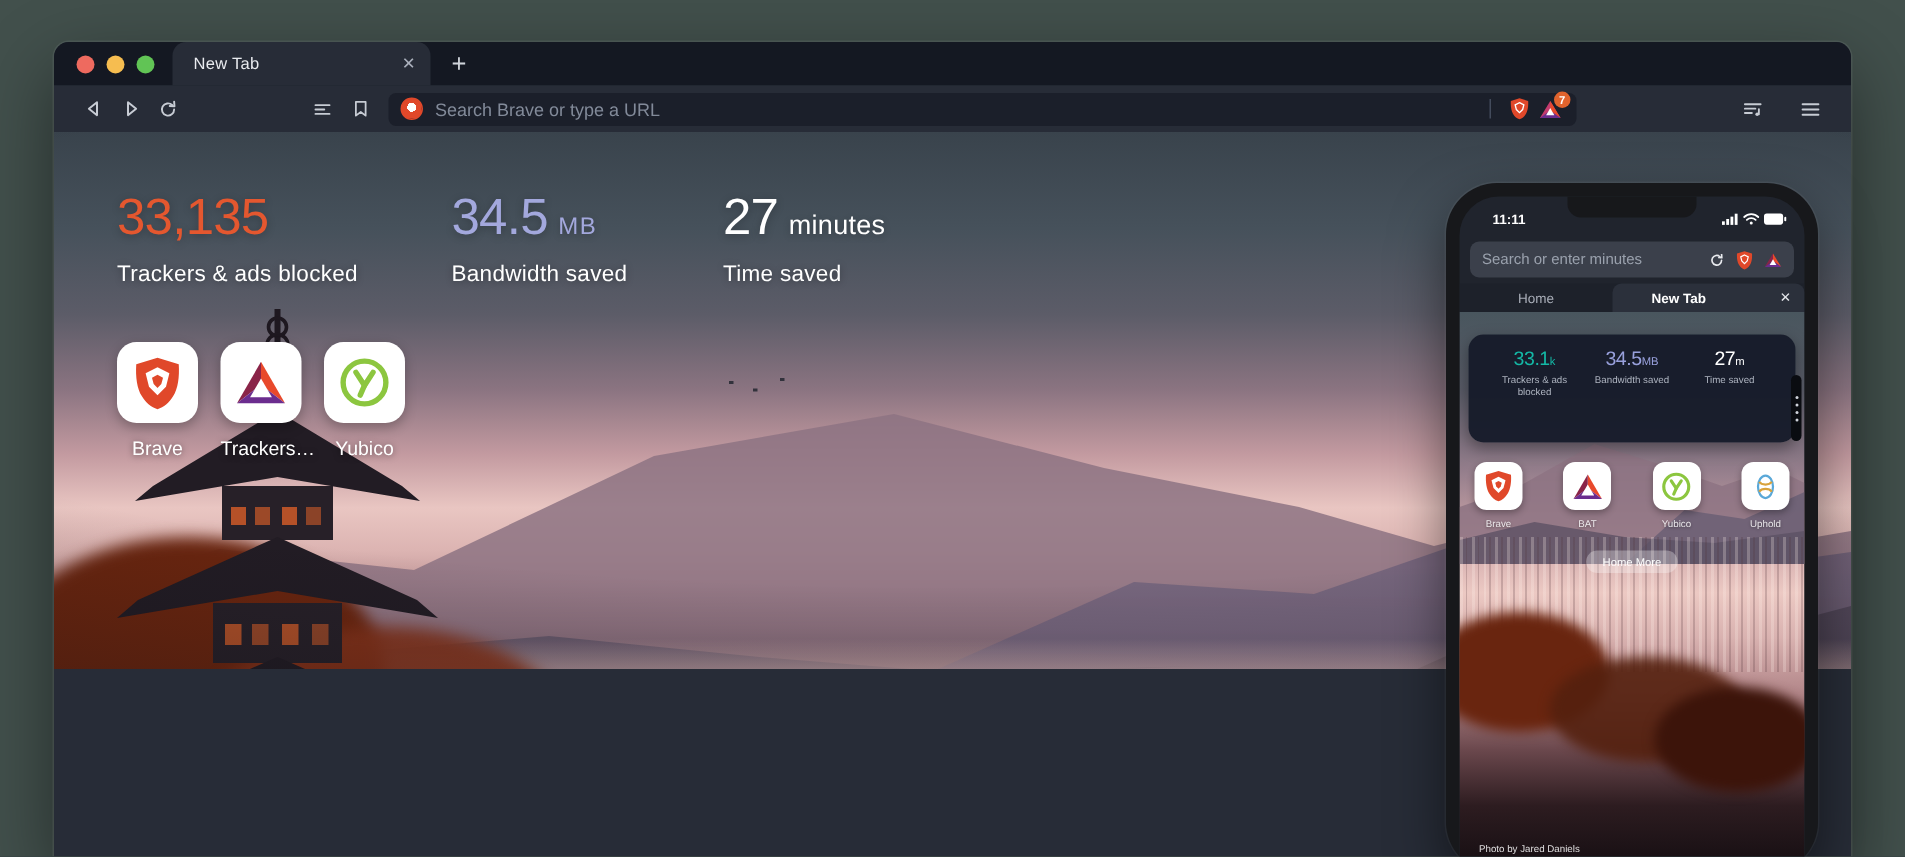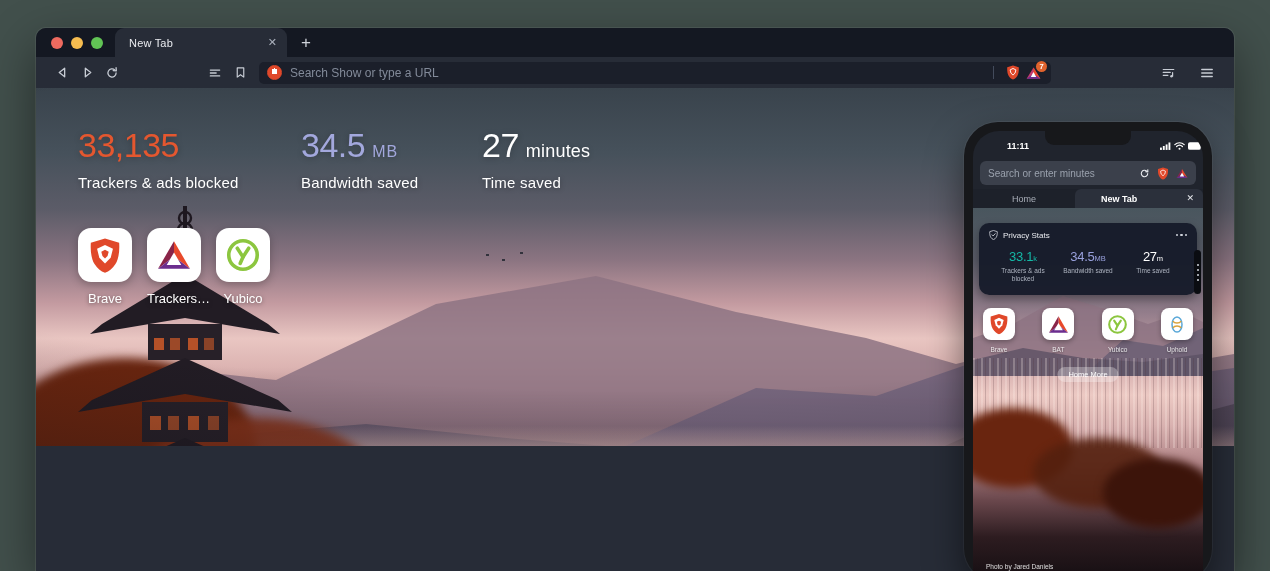--- a/index.html
+++ b/index.html
@@ -78,21 +78,21 @@
   .tile { width:54px; height:54px; }
   .tile .card { width:54px; height:54px; background:#fff; border-radius:13px; display:flex; align-items:center; justify-content:center;
     box-shadow:0 3px 8px rgba(0,0,0,.25); }
   .tile .t-lbl { margin-top:9px; text-align:center; font-size:13px; color:#fff; text-shadow:0 1px 4px rgba(0,0,0,.5); }
 
   
   .phone { position:absolute; left:964px; top:122px; width:248px; height:460px; z-index:5;
     background:#17181b; border-radius:34px; box-shadow:0 16px 36px rgba(0,0,0,.5), 0 0 0 1px rgba(255,255,255,.06); }
   .screen { position:absolute; left:9px; top:9px; width:230px; height:451px; border-radius:26px 26px 0 0; overflow:hidden; background:#20242d; }
   .notch { position:absolute; left:50%; top:0; transform:translateX(-50%); width:86px; height:14px; background:#17181b; border-radius:0 0 9px 9px; z-index:9; }
-  .p-status { position:absolute; left:16px; top:0; width:100%; height:26px; display:flex; align-items:center; justify-content:space-between; padding:4px 16px 0 18px; z-index:8; }
+  .p-status { position:absolute; left:4px; top:0; width:100%; height:26px; display:flex; align-items:center; justify-content:space-between; padding:4px 16px 0 18px; z-index:8; }
   .p-time { font-size:9px; font-weight:bold; color:#fff; }
   .p-sticons { display:flex; align-items:center; gap:3px; }
   .p-search { position:absolute; left:7px; top:30px; width:216px; height:24px; background:#3b404b; border-radius:6px;
     display:flex; align-items:center; padding:0 8px; z-index:8; }
   .p-search .ph { flex:1; font-size:10px; color:#9aa1ad; }
   .p-search .ic { display:flex; align-items:center; margin-left:7px; }
   .p-tabs { position:absolute; left:0; top:58px; width:100%; height:19px; background:#1d212a; display:flex; align-items:stretch; z-index:8; }
   .p-tab { flex:1; display:flex; align-items:center; justify-content:center; font-size:9px; color:#a9aeb8;text-align:right; }
   .p-tab.active { background:#2b303b; border-radius:6px 6px 0 0; color:#fff; font-weight:bold; justify-content:flex-start; padding-left:26px; position:relative; }
   .p-tab-close { position:absolute; right:9px; top:4px; color:#e6e8ec; font-size:9px; }
@@ -177,21 +177,21 @@
           </svg>
       </span>
       <span class="nav-ic">
         <svg width="13" height="13" viewBox="0 0 24 24">
             <path d="M6 3.5 h12 v17 l-6 -4.5 l-6 4.5 Z" fill="none" stroke="#c7ccd4" stroke-width="2.2" stroke-linejoin="round"></path>
           </svg>
       </span>
 
       <div class="urlbar">
         <span class="lion"></span>
-        <span class="url-ph">Search Show or type a URL</span>
+        <span class="url-ph">Search Brave or type a URL</span>
         <span class="url-sep"></span>
         <span class="badge-wrap">
           <svg width="14" height="15" viewBox="0 0 24 26">
               <path d="M12 1 L22 4 C22.4 10 21.6 15.5 19.4 19 C17.4 22.2 15 24.3 12 25.2 C9 24.3 6.6 22.2 4.6 19 C2.4 15.5 1.6 10 2 4 Z" fill="#e0482a"></path>
               <path d="M12 6 L17 8.5 L15.6 14 L12 17.5 L8.4 14 L7 8.5 Z" fill="none" stroke="#fff" stroke-width="1.6"></path>
             </svg>
         </span>
         <span class="badge-wrap">
           <svg width="15" height="14" viewBox="0 0 24 22">
               <polygon points="12,2 23,20 1,20" fill="#c43b6e"></polygon>
@@ -398,32 +398,20 @@
           <polygon points="110,110 150,74 190,80 230,62 230,110" fill="#6d6076" opacity=".9"></polygon>
           <polygon points="0,94 50,82 110,92 170,96 230,88 230,110 0,110" fill="#5c5164" opacity=".8"></polygon>
         </svg>
         <div class="p-city"></div>
         <div class="p-blob" style="left:-20px; top:200px; width:120px; height:80px; background:#69250f;"></div>
         <div class="p-blob" style="left:60px; top:230px; width:130px; height:70px; background:#54200e; opacity:.9;"></div>
         <div class="p-blob" style="left:130px; top:250px; width:110px; height:70px; background:#3c140a;"></div>
       </div>
 
       <div class="p-card">
-        <div class="p-card-head">
-          <svg width="9" height="10" viewBox="0 0 24 26">
-              <path d="M12 1 L22 4 C22.4 10 21.6 15.5 19.4 19 C17.4 22.2 15 24.3 12 25.2 C9 24.3 6.6 22.2 4.6 19 C2.4 15.5 1.6 10 2 4 Z" fill="none" stroke="#dfe2e9" stroke-width="2"></path>
-              <path d="M8 12.5 L11 15.5 L16.5 9.5" fill="none" stroke="#dfe2e9" stroke-width="2.2" stroke-linecap="round" stroke-linejoin="round"></path>
-            </svg>
-          <span class="p-card-title">Privacy Stats</span>
-          <span class="p-dots">
-              <i></i>
-              <i></i>
-              <i></i>
-            </span>
-        </div>
         <div class="p-card-stats">
           <div class="p-stat o">
             <span class="v">33.1</span><span class="u">k</span>
             <div class="l">Trackers &amp; ads blocked</div>
           </div>
           <div class="p-stat p">
             <span class="v">34.5</span><span class="u">MB</span>
             <div class="l">Bandwidth saved</div>
           </div>
           <div class="p-stat w">

